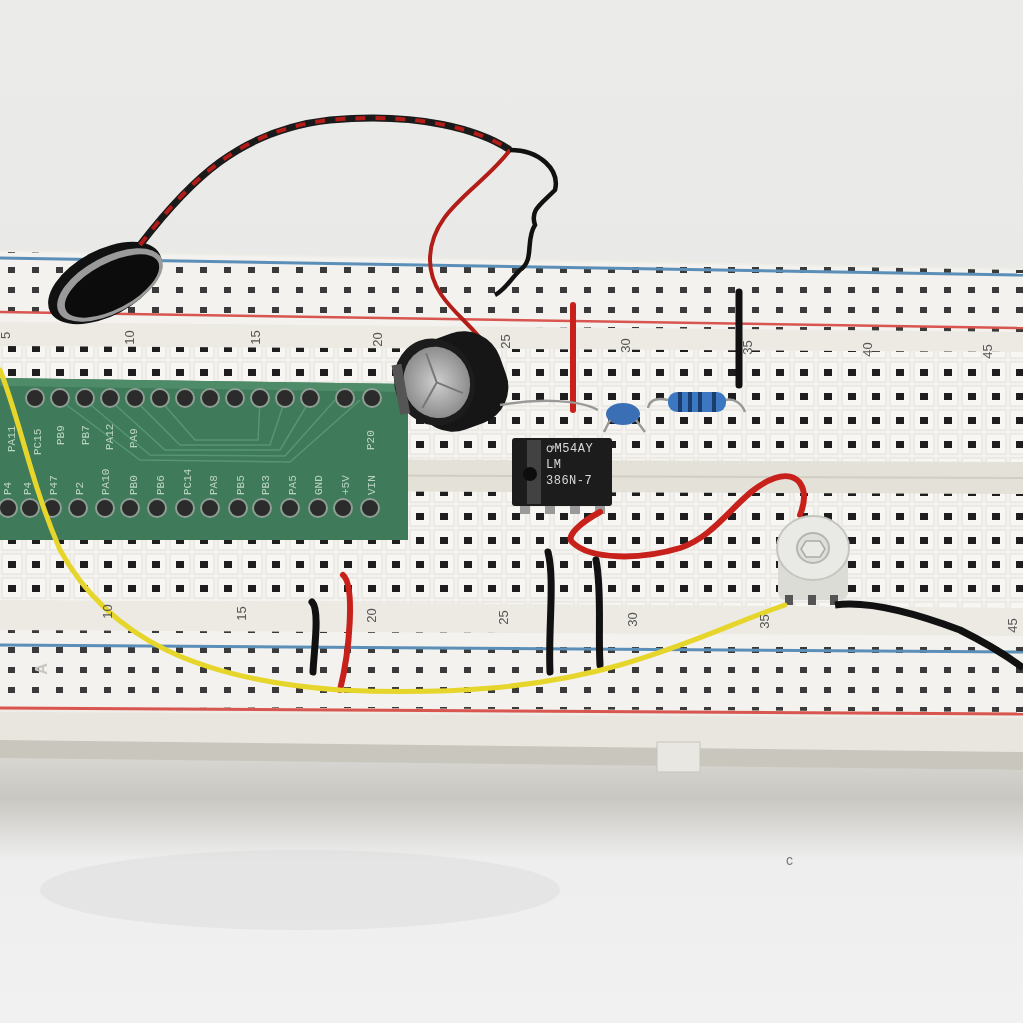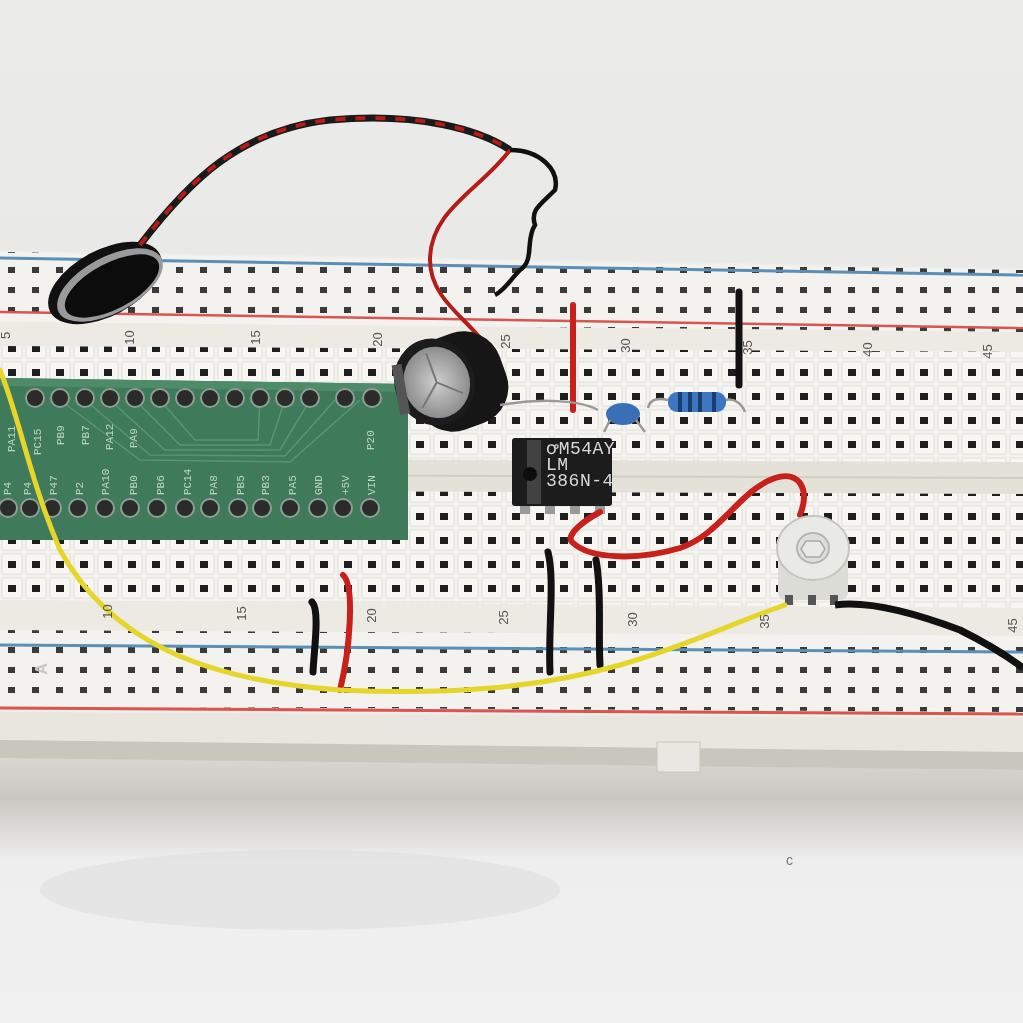--- a/index.html
+++ b/index.html
@@ -1,19 +1,19 @@
 <!DOCTYPE html>
 <html><head>
 <meta charset="utf-8">
 <style>
   html,body{margin:0;padding:0;}
   body{width:1023px;height:1023px;overflow:hidden;background:#ececec;font-family:"Liberation Sans",sans-serif;position:relative;}
   .scene{position:absolute;left:0;top:0;width:1023px;height:1023px;}
   .bb-num{position:absolute;font-family:"Liberation Sans",sans-serif;font-size:13px;color:#555;transform:rotate(-90deg);transform-origin:center;}
-  .chip-text{position:absolute;font-family:"Liberation Mono",monospace;color:#d8d8d8;font-size:18px;line-height:16px;letter-spacing:0.5px;}
+  .chip-text{position:absolute;font-family:"Liberation Mono",monospace;color:#d8d8d8;font-size:12px;line-height:16px;letter-spacing:0.5px;}
   .pcb-label{position:absolute;font-family:"Liberation Mono",monospace;color:#cfe3d6;font-size:11px;transform:rotate(-90deg);transform-origin:left top;white-space:nowrap;opacity:0.85;}
 </style>
 </head>
 <body>
 
 <div class="scene">
   <svg width="1023" height="1023" viewBox="0 0 1023 1023">
     <defs>
       <linearGradient id="bg" x1="0" y1="0" x2="0" y2="1">
         <stop offset="0" stop-color="#ebebea"></stop>
@@ -172,21 +172,21 @@
 
     <path d="M0,370 C20,420 30,480 60,550 C110,640 200,680 340,690 C450,695 540,688 620,665 C690,645 740,620 785,605" stroke="#e6d52a" stroke-width="5" fill="none" stroke-linecap="round"></path>
 
     <text x="786" y="865" font-family="Liberation Sans, sans-serif" font-size="14" fill="#777">c</text>
   </svg>
 
   
   <div class="chip-text" style="left:546px;top:441px;">
     <div><span>ꝍ</span><span>M54AY</span></div>
     <div>LM</div>
-    <div>386N-4</div>
+    <div>386N-7</div>
   </div>
 
   
   <div class="bb-num" style="left:2px;top:328px;">5</div>
   <div class="bb-num" style="left:122px;top:330px;">10</div>
   <div class="bb-num" style="left:248px;top:330px;">15</div>
   <div class="bb-num" style="left:370px;top:332px;">20</div>
   <div class="bb-num" style="left:498px;top:334px;">25</div>
   <div class="bb-num" style="left:618px;top:338px;">30</div>
   <div class="bb-num" style="left:740px;top:340px;">35</div>

